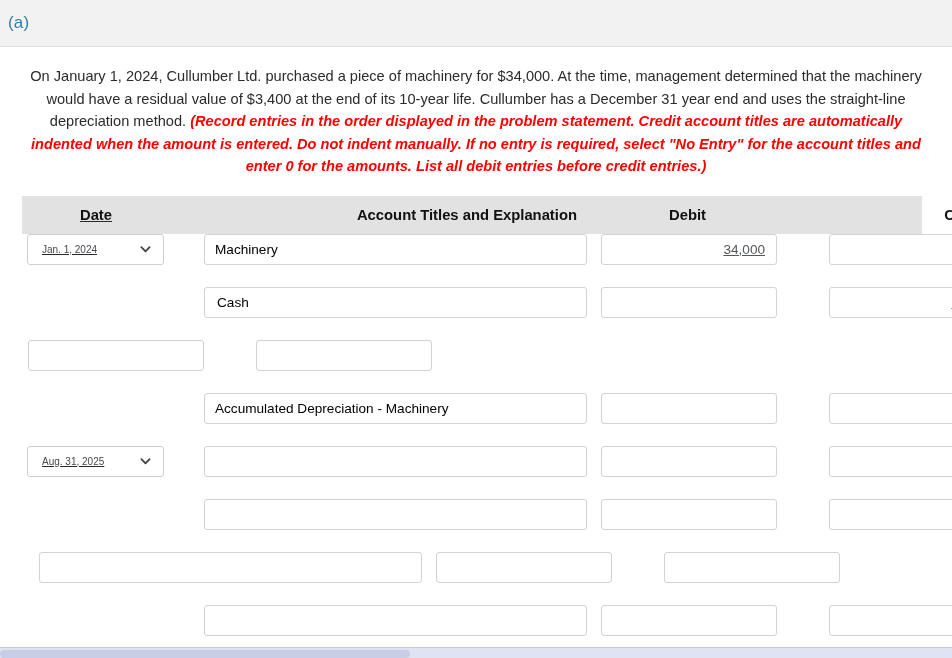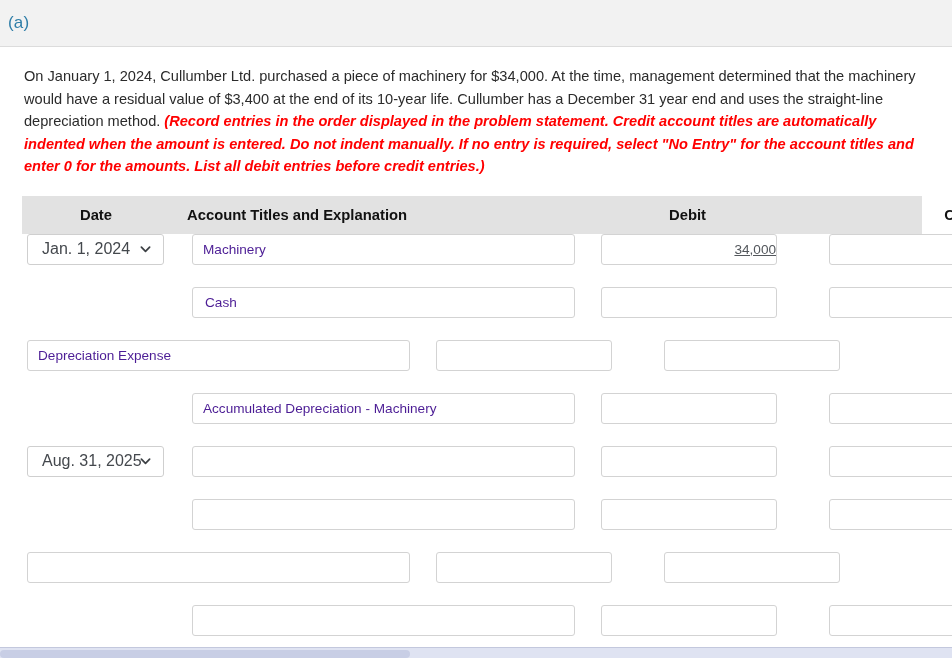--- a/index.html
+++ b/index.html
@@ -37,20 +37,21 @@
     letter-spacing: 0.2px;
   }
 
   
   .statement {
     padding: 18px 24px 0 24px;
     font-size: 14.6px;
     line-height: 22.5px;
     color: #2b2b2b;
     max-width: 905px;
+    text-align: center;
   }
   .statement .emph {
     color: #ff0000;
     font-weight: bold;
     font-style: italic;
   }
 
   
   .journal {
     margin: 18px 0 0 22px;
@@ -60,51 +61,51 @@
     display: flex;
     align-items: flex-start;
     height: 53px;
   }
   .jrow.header {
     height: 38px;
     background: #e2e2e2;
     width: 900px;
     align-items: center;
   }
-  .col-date   { width: 165px; flex: 0 0 165px; }
+  .col-date   { width: 165px; flex: 0 0 165px; text-decoration: underline; }
   .col-acct   { width: 408px; flex: 0 0 408px; }
   .col-debit  { width: 212px; flex: 0 0 212px; }
   .col-credit { width: 200px; flex: 0 0 200px; }
 
   .hdr-text {
     font-size: 14.8px;
     font-weight: bold;
     color: #111111;
   }
   .hdr-date   { text-align: center; width: 148px; }
-  .hdr-acct   { text-align: left; width: 390px; }
+  .hdr-acct   { text-align: right; width: 390px; }
   .hdr-debit  { text-align: center; width: 185px; }
   .hdr-credit { text-align: right;  width: 180px; padding-right: 20px; }
 
   
   .select-box {
     position: relative;
     width: 137px;
     height: 31px;
     border: 1px solid #cfcfcf;
     border-radius: 3px;
     background: #ffffff;
     box-sizing: border-box;
     display: flex;
     align-items: center;
     padding: 0 0 0 14px;
     margin-left: 5px;
   }
   .select-value {
-    font-size: 16px;
+    font-size: 10px;
     color: #44484d;
     white-space: nowrap;
   }
   .chev {
     position: absolute;
     right: 12px;
     top: 50%;
     transform: translateY(-50%);
     width: 11px;
     height: 11px;
@@ -116,35 +117,36 @@
     width: 383px;
     height: 31px;
     border: 1px solid #d3d3d3;
     border-radius: 3px;
     background: #ffffff;
     box-sizing: border-box;
     display: flex;
     align-items: center;
     padding-left: 10px;
     font-size: 13.6px;
-    color: #4c1d95;
-    margin-left: 5px;
+    color: #000000;
+    margin-left: 17px;
   }
   .text-input.indent { padding-left: 12px; }
 
   .num-input {
     width: 176px;
     height: 31px;
     border: 1px solid #d3d3d3;
     border-radius: 3px;
     background: #ffffff;
     box-sizing: border-box;
     display: flex;
     align-items: center;
     justify-content: flex-end;
+    padding-right: 11px;
     font-size: 13.6px;
     color: #53575c;
     margin-left: 6px;
     text-decoration: underline;
   }
   .num-input.credit {
     width: 176px;
     margin-left: 22px;
   }
   .empty-slot { width: 137px; height: 31px; margin-left: 5px; }
@@ -230,23 +232,20 @@
             <div class="text-input indent">Cash</div>
           </div>
           <div class="col-debit">
             <div class="num-input"></div>
           </div>
           <div class="col-credit">
             <div class="num-input credit">34,000</div>
           </div>
         </div>
         <div class="jrow">
-          <div class="col-acct">
-            <div class="text-input">Depreciation Expense</div>
-          </div>
           <div class="col-debit">
             <div class="num-input"></div>
           </div>
           <div class="col-credit">
             <div class="num-input credit"></div>
           </div>
         </div>
         <div class="jrow">
           <div class="col-date">
             <div class="empty-slot"></div>

